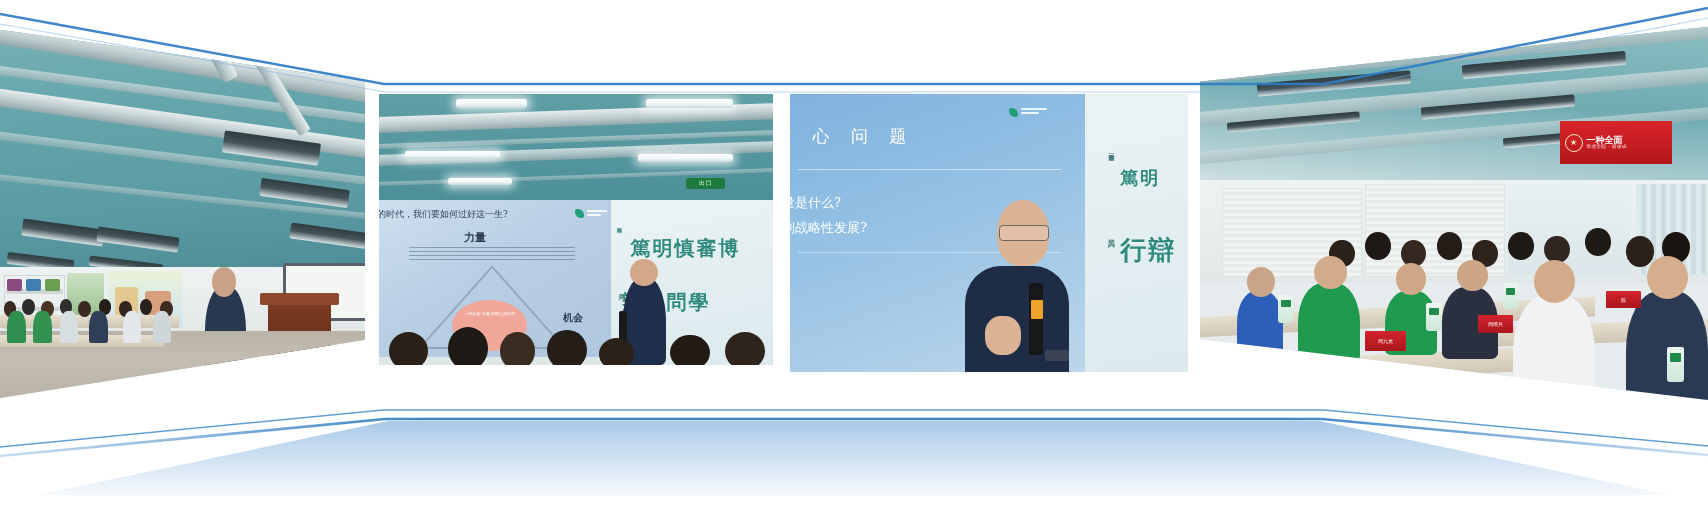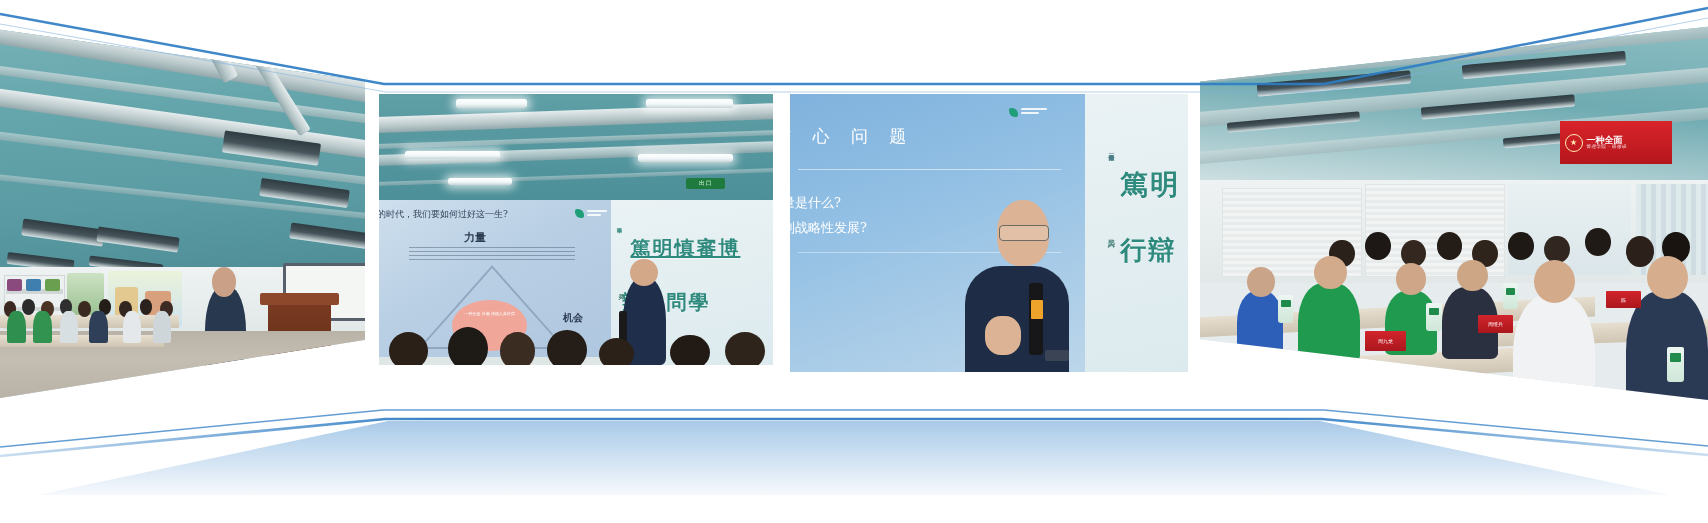--- a/index.html
+++ b/index.html
@@ -194,21 +194,21 @@
             background:repeating-linear-gradient(180deg,rgba(80,100,125,.5) 0 1.2px,transparent 1.2px 4px);"></div>
 
       <svg style="position:absolute;left:6%;top:62%;width:46%;height:34%" viewBox="0 0 100 60">
         <polygon points="50,3 97,56 3,56" fill="none" stroke="#8fa6bd" stroke-width="1.2"></polygon>
       </svg>
       <div style="position:absolute;left:19%;top:76%;width:19%;height:19%;border-radius:50%;background:#f0a79a;"></div>
       <div class="slide-txt" style="left:19.5%;top:80%;width:18%;font-size:4px;text-align:center;line-height:1.3;color:#fff;">一种全面 普遍 持续人类价值</div>
       <div class="slide-txt" style="left:47%;top:80%;font-size:10px;font-weight:700;color:#2c3c52;">机会</div>
 
       <div class="whitewall" style="left:59%;top:39%;width:41%;height:61%"></div>
-      <div class="calli" style="left:64%;top:52%;font-size:20px;text-decoration:underline;">篤明慎審博</div>
+      <div class="calli" style="left:64%;top:52%;font-size:20px;">篤明慎審博</div>
       <div class="calli" style="left:62%;top:72%;font-size:20px;">辯思問學</div>
       <div class="calli-v" style="left:60.5%;top:48%;font-size:5px;">中華民國</div>
       <div class="calli-v" style="left:60.5%;top:72%;font-size:6px;color:#2f6f64;">舜又</div>
 
       <div class="person" style="left:62%;top:68%;width:11%;height:32%;background:#1f2e4a"></div>
       <div class="head" style="left:64%;top:61%;width:7%;height:10%;background:#d3a888"></div>
       <div style="position:absolute;left:61%;top:80%;width:2.2%;height:13%;background:#1a1a1a;border-radius:2px"></div>
 
       <div class="head" style="left:3%;top:88%;width:10%;height:14%;background:#2a2018"></div>
       <div class="head" style="left:18%;top:86%;width:10%;height:16%;background:#1e1a16"></div>
@@ -231,21 +231,21 @@
             <i style="width:18px"></i>
         </span>
       </div>
       <div class="slide-txt" style="left:-4%;top:11%;font-size:17px;letter-spacing:8px;">核 心 问 题</div>
       <div style="position:absolute;left:2%;top:27%;width:66%;height:1px;background:rgba(255,255,255,.55)"></div>
       <div class="slide-txt" style="left:-2%;top:36%;font-size:13px;">量是什么?</div>
       <div class="slide-txt" style="left:-2%;top:45%;font-size:13px;">到战略性发展?</div>
       <div style="position:absolute;left:2%;top:57%;width:66%;height:1px;background:rgba(255,255,255,.4)"></div>
 
       <div class="whitewall" style="left:74%;top:0;width:26%;height:100%"></div>
-      <div class="calli" style="left:83%;top:26%;font-size:28px;">篤明</div>
+      <div class="calli" style="left:83%;top:26%;font-size:18px;">篤明</div>
       <div class="calli" style="left:83%;top:50%;font-size:26px;">行辯</div>
       <div class="calli-v" style="left:79.5%;top:20%;font-size:6px;color:#4b7d86;">中華民國十五年十一月</div>
       <div class="calli-v" style="left:79%;top:50%;font-size:8px;color:#35756a;">舜又</div>
 
       <div class="person" style="left:44%;top:62%;width:26%;height:40%;background:#1e2c46;border-radius:34% 34% 0 0"></div>
       <div class="head" style="left:52%;top:38%;width:13%;height:24%;background:#dcb395;border-radius:48% 48% 42% 42%"></div>
       <div style="position:absolute;left:52.5%;top:47%;width:12%;height:5%;
            border:1.3px solid #6d6a62;border-radius:4px;background:rgba(255,255,255,.18)"></div>
       <div style="position:absolute;left:60%;top:68%;width:3.6%;height:26%;background:#17171a;border-radius:3px"></div>
       <div style="position:absolute;left:60.5%;top:74%;width:3%;height:7%;background:#f0a32a;border-radius:1px"></div>

